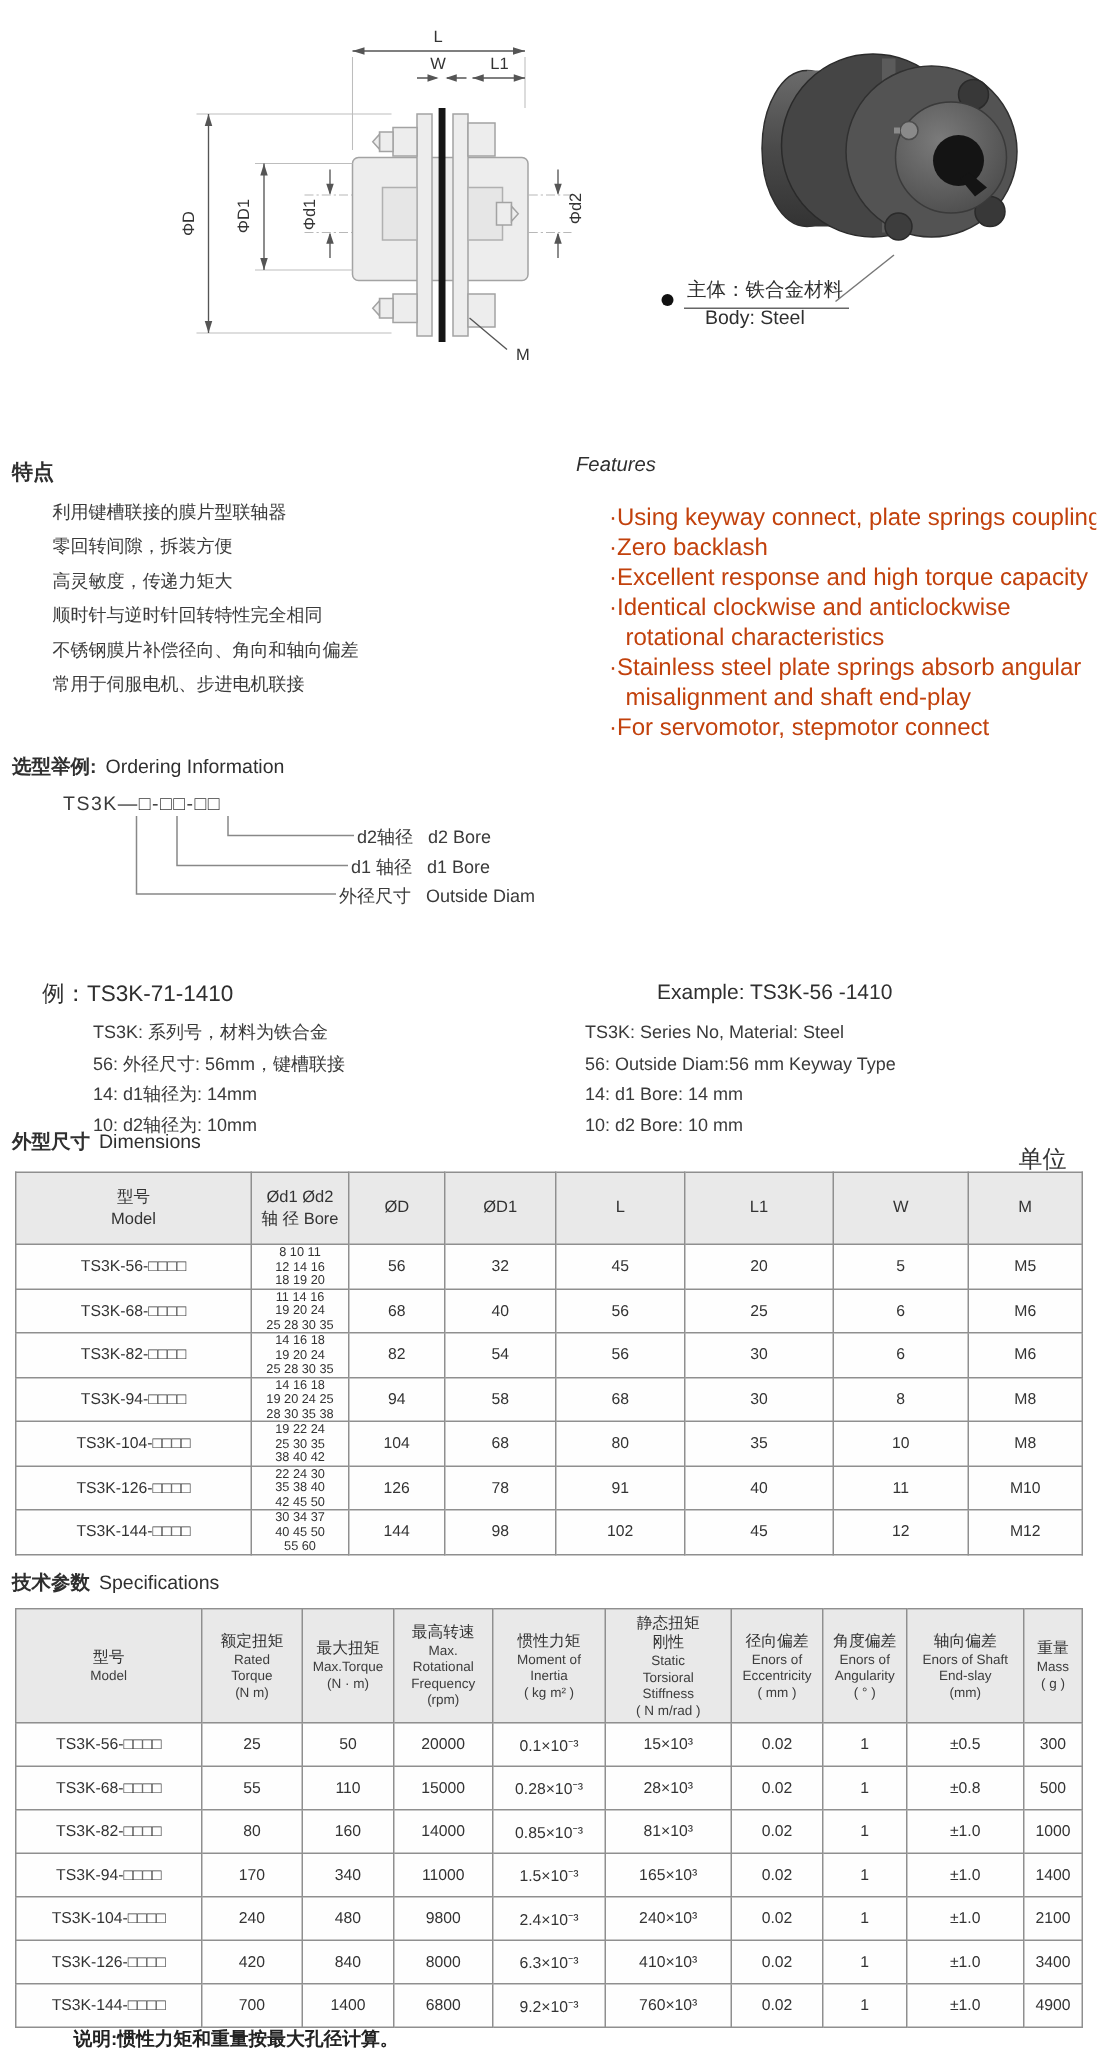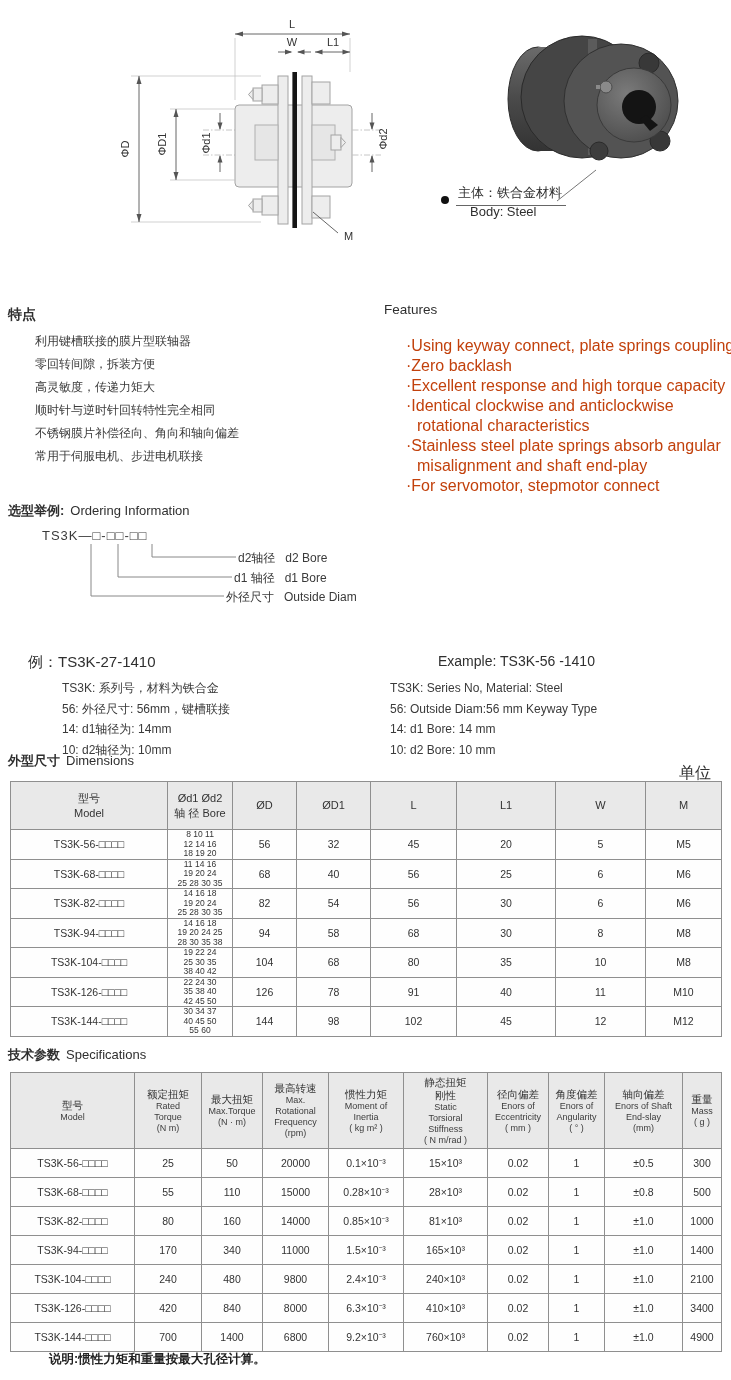--- a/index.html
+++ b/index.html
@@ -171,21 +171,21 @@
 
   <div class="abs bold" style="left:8px;top:306px;font-size:14px;">特点</div>
   <ul class="abs cn-list" style="left:35px;top:330px;">
     <li>利用键槽联接的膜片型联轴器</li>
     <li>零回转间隙，拆装方便</li>
     <li>高灵敏度，传递力矩大</li>
     <li>顺时针与逆时针回转特性完全相同</li>
     <li>不锈钢膜片补偿径向、角向和轴向偏差</li>
     <li>常用于伺服电机、步进电机联接</li>
   </ul>
-  <div class="abs" style="left:384px;top:302px;font-size:13.5px;">Features</div>
+  <div class="abs" style="left:384px;top:302px;font-size:13.5px;font-style:italic;">Features</div>
   <ul class="abs en-list" style="left:395px;top:325px;width:332px;">
     <li>Using keyway connect, plate springs coupling</li>
     <li>Zero backlash</li>
     <li>Excellent response and high torque capacity</li>
     <li>Identical clockwise and anticlockwise rotational characteristics</li>
     <li>Stainless steel plate springs absorb angular misalignment and shaft end-play</li>
     <li>For servomotor, stepmotor connect</li>
   </ul>
 
   <div class="abs sec-head" style="left:8px;top:502px;">
@@ -200,21 +200,21 @@
   <div class="abs oc-row" style="left:238px;top:550px;">
     <span class="oc-cn">d2轴径</span><span>d2 Bore</span>
   </div>
   <div class="abs oc-row" style="left:234px;top:570px;">
     <span class="oc-cn">d1 轴径</span><span>d1 Bore</span>
   </div>
   <div class="abs oc-row" style="left:226px;top:589px;">
     <span class="oc-cn">外径尺寸</span><span>Outside Diam</span>
   </div>
 
-  <div class="abs ex-title" style="left:28px;top:653px;">例：TS3K-27-1410</div>
+  <div class="abs ex-title" style="left:28px;top:653px;">例：TS3K-71-1410</div>
   <div class="abs ex-lines pre" style="left:62px;top:678px;">TS3K: 系列号，材料为铁合金
 56: 外径尺寸: 56mm，键槽联接
 14: d1轴径为: 14mm
 10: d2轴径为: 10mm</div>
   <div class="abs ex-title" style="left:390px;top:653px;font-size:14px;margin-left:48px;">Example: TS3K-56 -1410</div>
   <div class="abs ex-lines pre" style="left:390px;top:678px;">TS3K: Series No, Material: Steel
 56: Outside Diam:56 mm Keyway Type
 14: d1 Bore: 14 mm
 10: d2 Bore: 10 mm</div>
 

